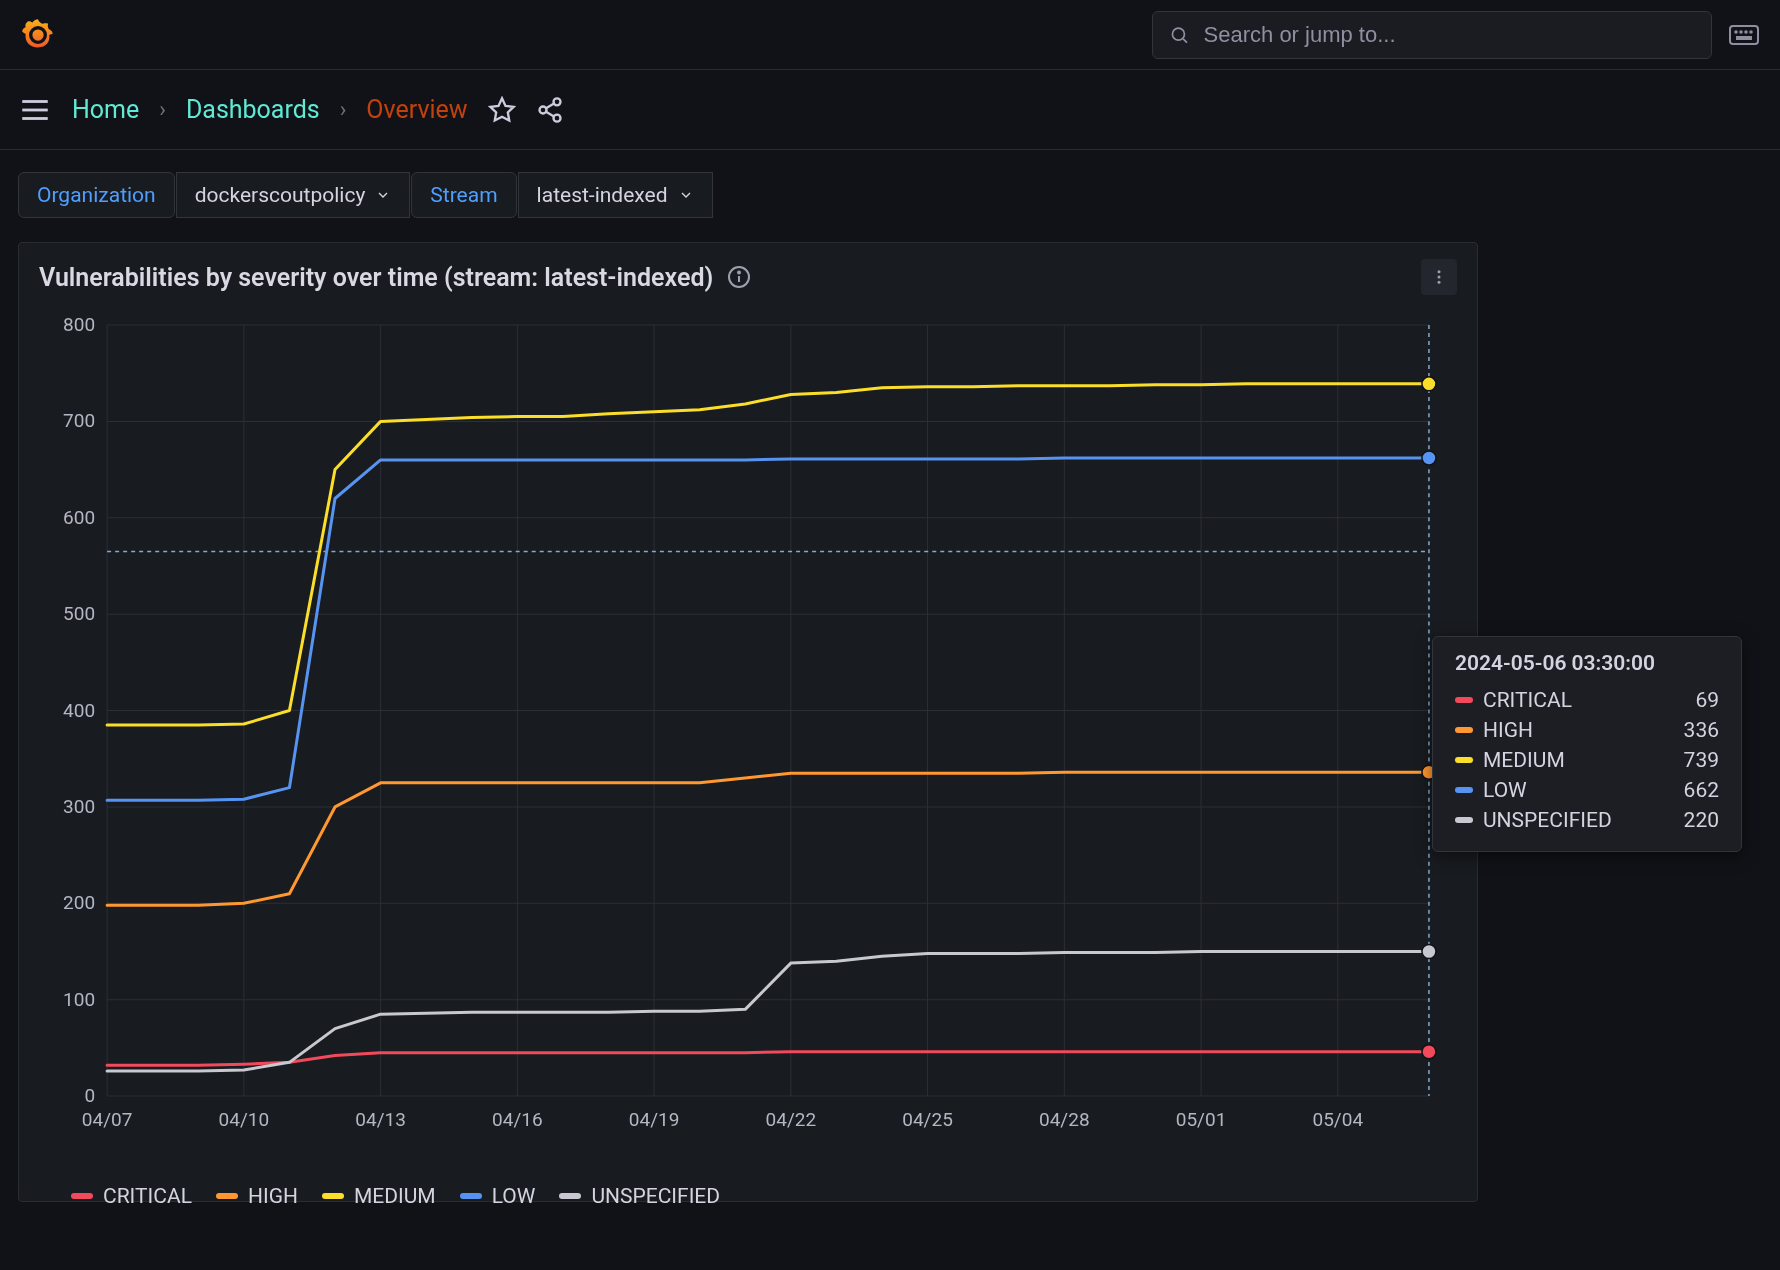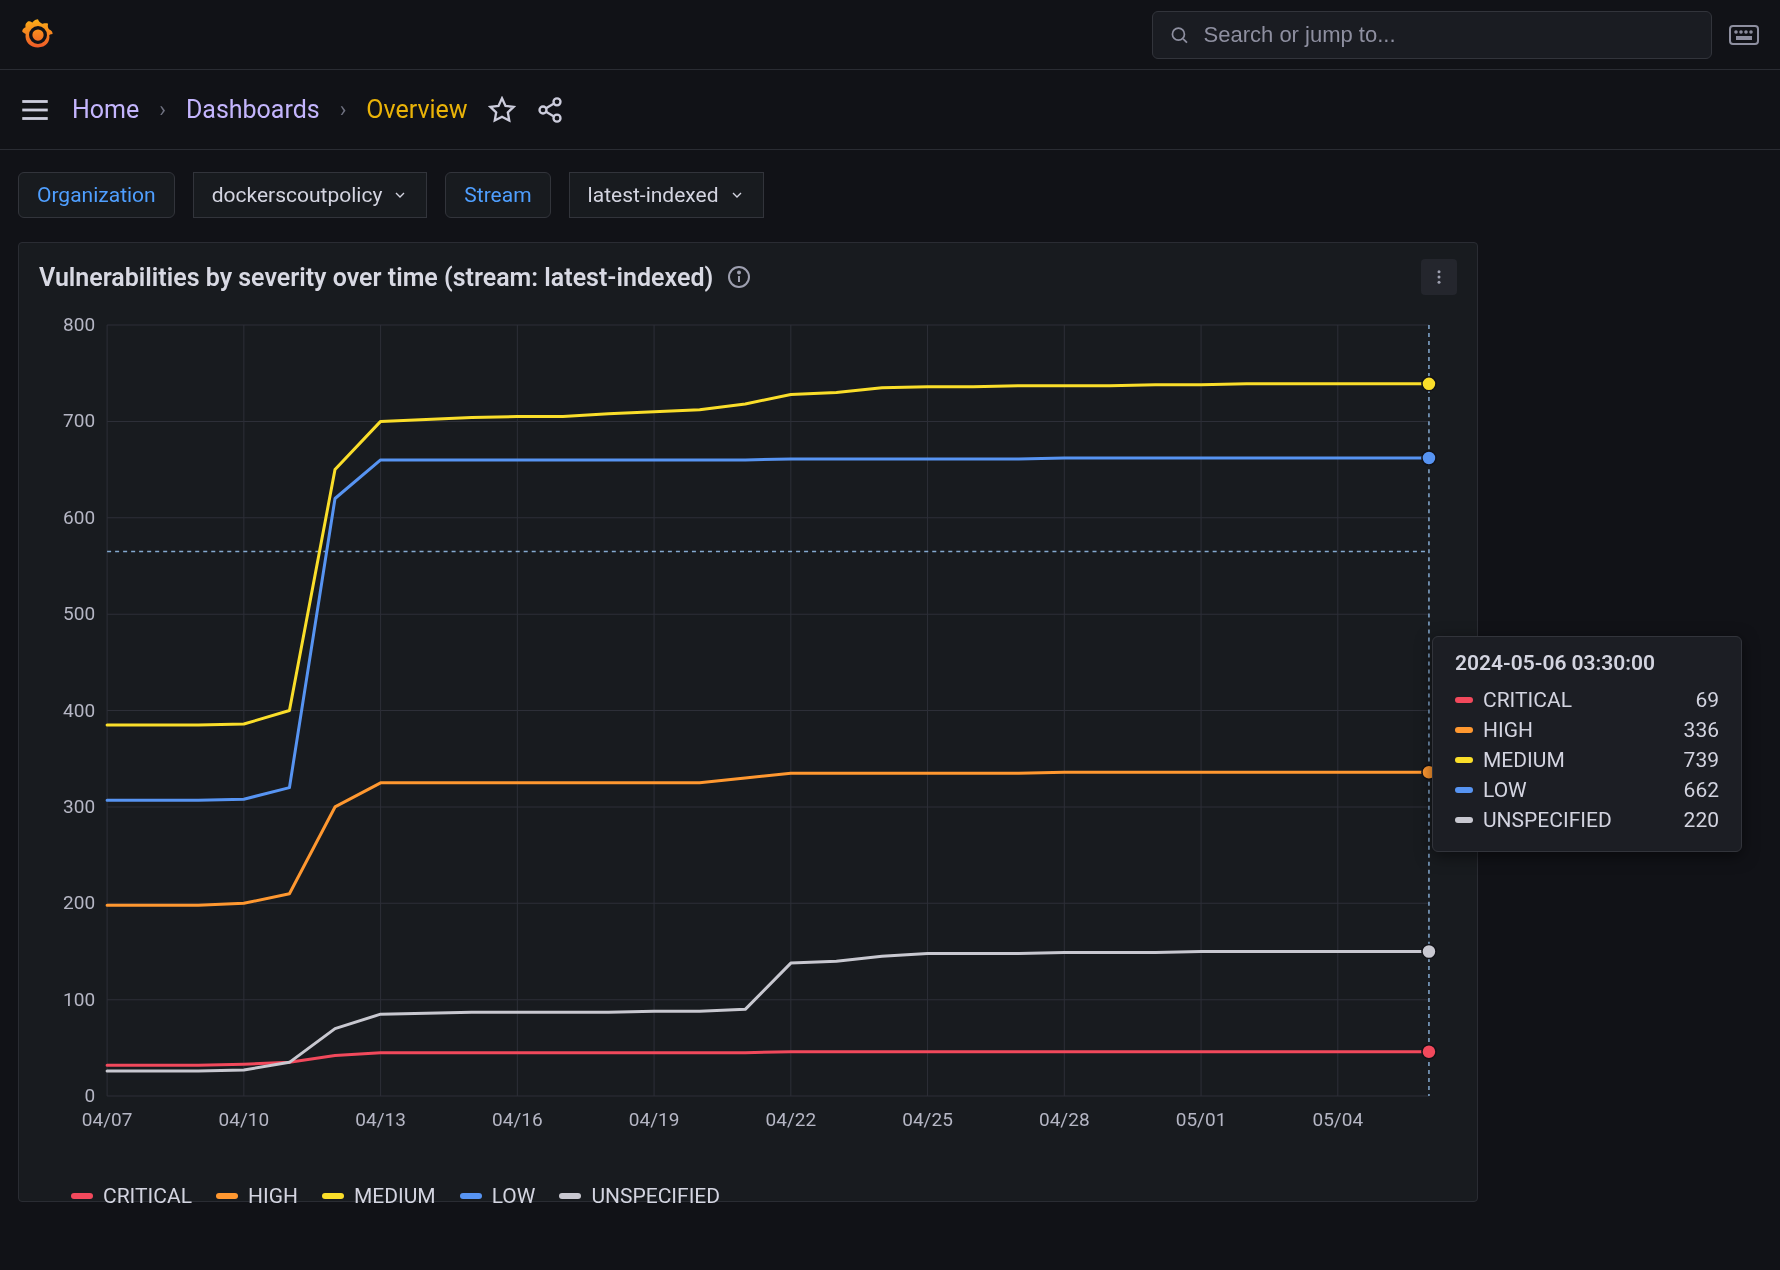--- a/index.html
+++ b/index.html
@@ -54,27 +54,27 @@
   .navbar {
     height: 80px;
     display: flex;
     align-items: center;
     padding: 0 18px;
     gap: 20px;
     border-bottom: 1px solid #2a2c33;
   }
   .hamburger { width: 34px; height: 34px; color: #ccccdc; cursor:pointer;}
   .crumb-sep { color: #6f7180; font-size: 22px; }
-  .crumb-link { color: #c4b5fd; font-size: 25px; cursor:pointer; }
-  .crumb-current { color: #eab308; font-size: 25px; }
+  .crumb-link { color: #5eead4; font-size: 25px; cursor:pointer; }
+  .crumb-current { color: #c2410c; font-size: 25px; }
   .nav-icon { color: #ccccdc; cursor:pointer;}
   .vars {
     padding: 22px 18px 16px;
     display: flex;
-    gap: 18px;
+    gap: 1px;
     align-items:center;
   }
   .var-label {
     color: #4f9fff;
     font-size: 21px;
     border: 1px solid #32343b;
     background: #181b1f;
     padding: 10px 18px;
     border-radius: 6px;
   }

